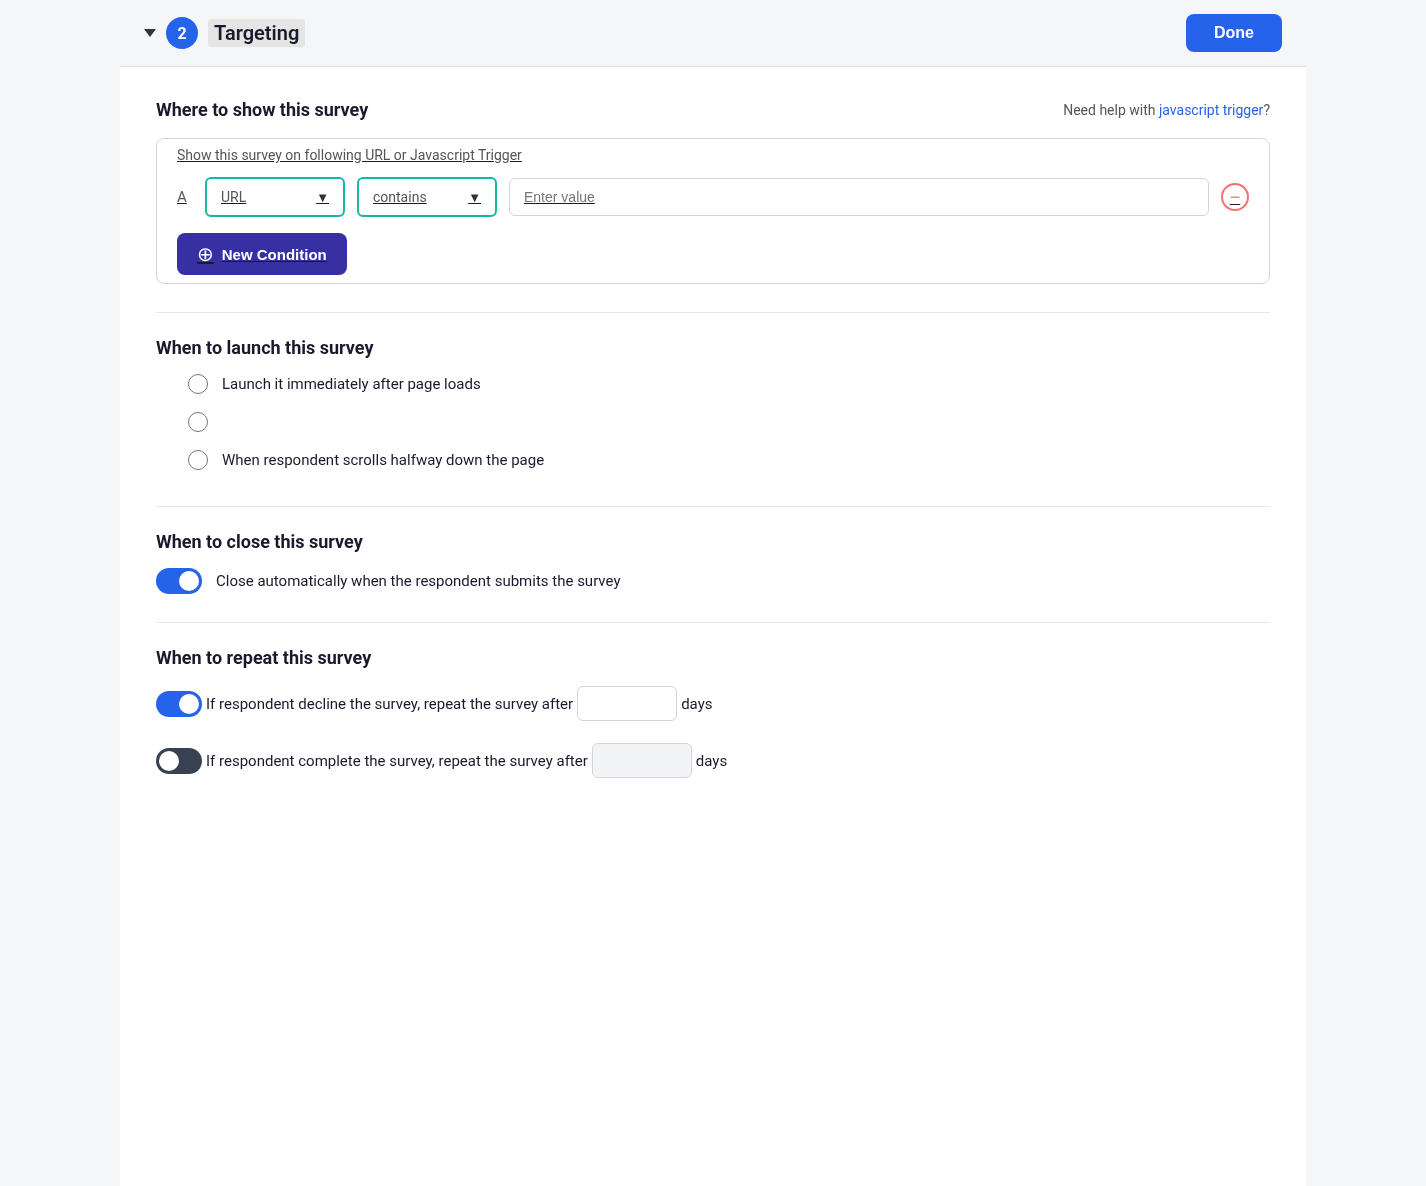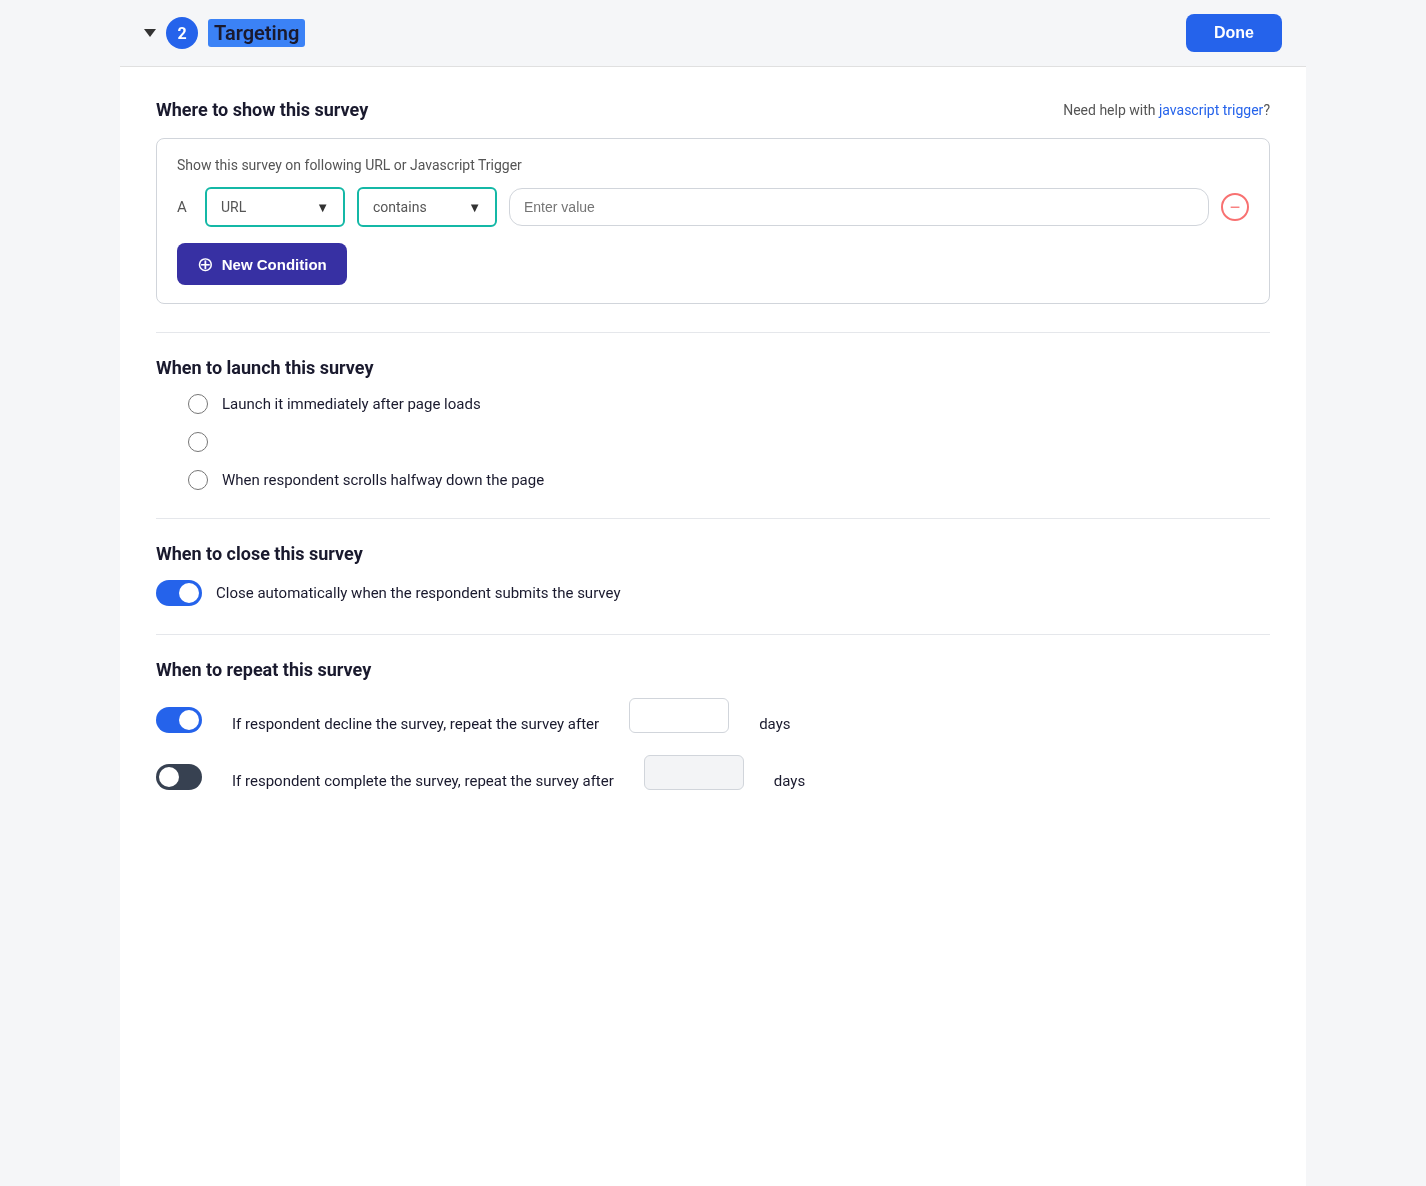--- a/index.html
+++ b/index.html
@@ -44,21 +44,21 @@
       border-radius: 50%;
       width: 32px; height: 32px;
       display: flex; align-items: center; justify-content: center;
       font-weight: 700;
       font-size: 16px;
     }
     .header-title {
       font-size: 20px;
       font-weight: 600;
       color: #1a1a2e;
-      background: #3b82f6;
+      background: #e5e5e5;
       padding: 2px 6px;
       border-radius: 3px;
     }
     .done-btn {
       background: #2563eb;
       color: #fff;
       border: none;
       border-radius: 8px;
       padding: 10px 28px;
       font-size: 16px;
@@ -92,22 +92,23 @@
     }
     .help-link {
       color: #2563eb;
       text-decoration: none;
     }
 
     
     .targeting-box {
       border: 1px solid #d1d5db;
       border-radius: 8px;
-      padding: 18px 20px;
+      padding: 8px 20px;
       background: #fff;
+      text-decoration: underline;
     }
     .targeting-box-label {
       color: #555;
       font-size: 14px;
       margin-bottom: 14px;
     }
     .condition-row {
       display: flex;
       align-items: center;
       gap: 12px;
@@ -133,21 +134,21 @@
     }
     .select-dropdown span.label {
       flex: 1;
     }
     .select-arrow {
       color: #333;
       font-size: 13px;
     }
     .value-input {
       border: 1px solid #d1d5db;
-      border-radius: 13px;
+      border-radius: 6px;
       padding: 10px 14px;
       font-size: 14px;
       color: #aaa;
       flex: 1;
       outline: none;
     }
     .remove-btn {
       width: 28px; height: 28px;
       border-radius: 50%;
       border: 2px solid #f87171;
@@ -181,21 +182,21 @@
 
     
     .divider {
       border: none;
       border-top: 1px solid #e5e7eb;
       margin: 24px 0;
     }
 
     
     .launch-section {
-      margin-bottom: 28px;
+      margin-bottom: 36px;
     }
     .radio-group {
       display: flex;
       flex-direction: column;
       gap: 18px;
       margin-top: 16px;
     }
     .radio-row {
       display: flex;
       align-items: center;
@@ -278,22 +279,22 @@
       transform: translateX(20px);
     }
     .toggle-label {
       font-size: 15px;
       color: #1a1a2e;
     }
 
     
     .repeat-row {
       display: flex;
-      align-items: flex-end;
-      gap: 30px;
+      align-items: center;
+      gap: 4px;
       margin-bottom: 22px;
     }
     .repeat-input {
       border: 1px solid #d1d5db;
       border-radius: 6px;
       padding: 8px 12px;
       font-size: 15px;
       width: 100px;
       outline: none;
     }

